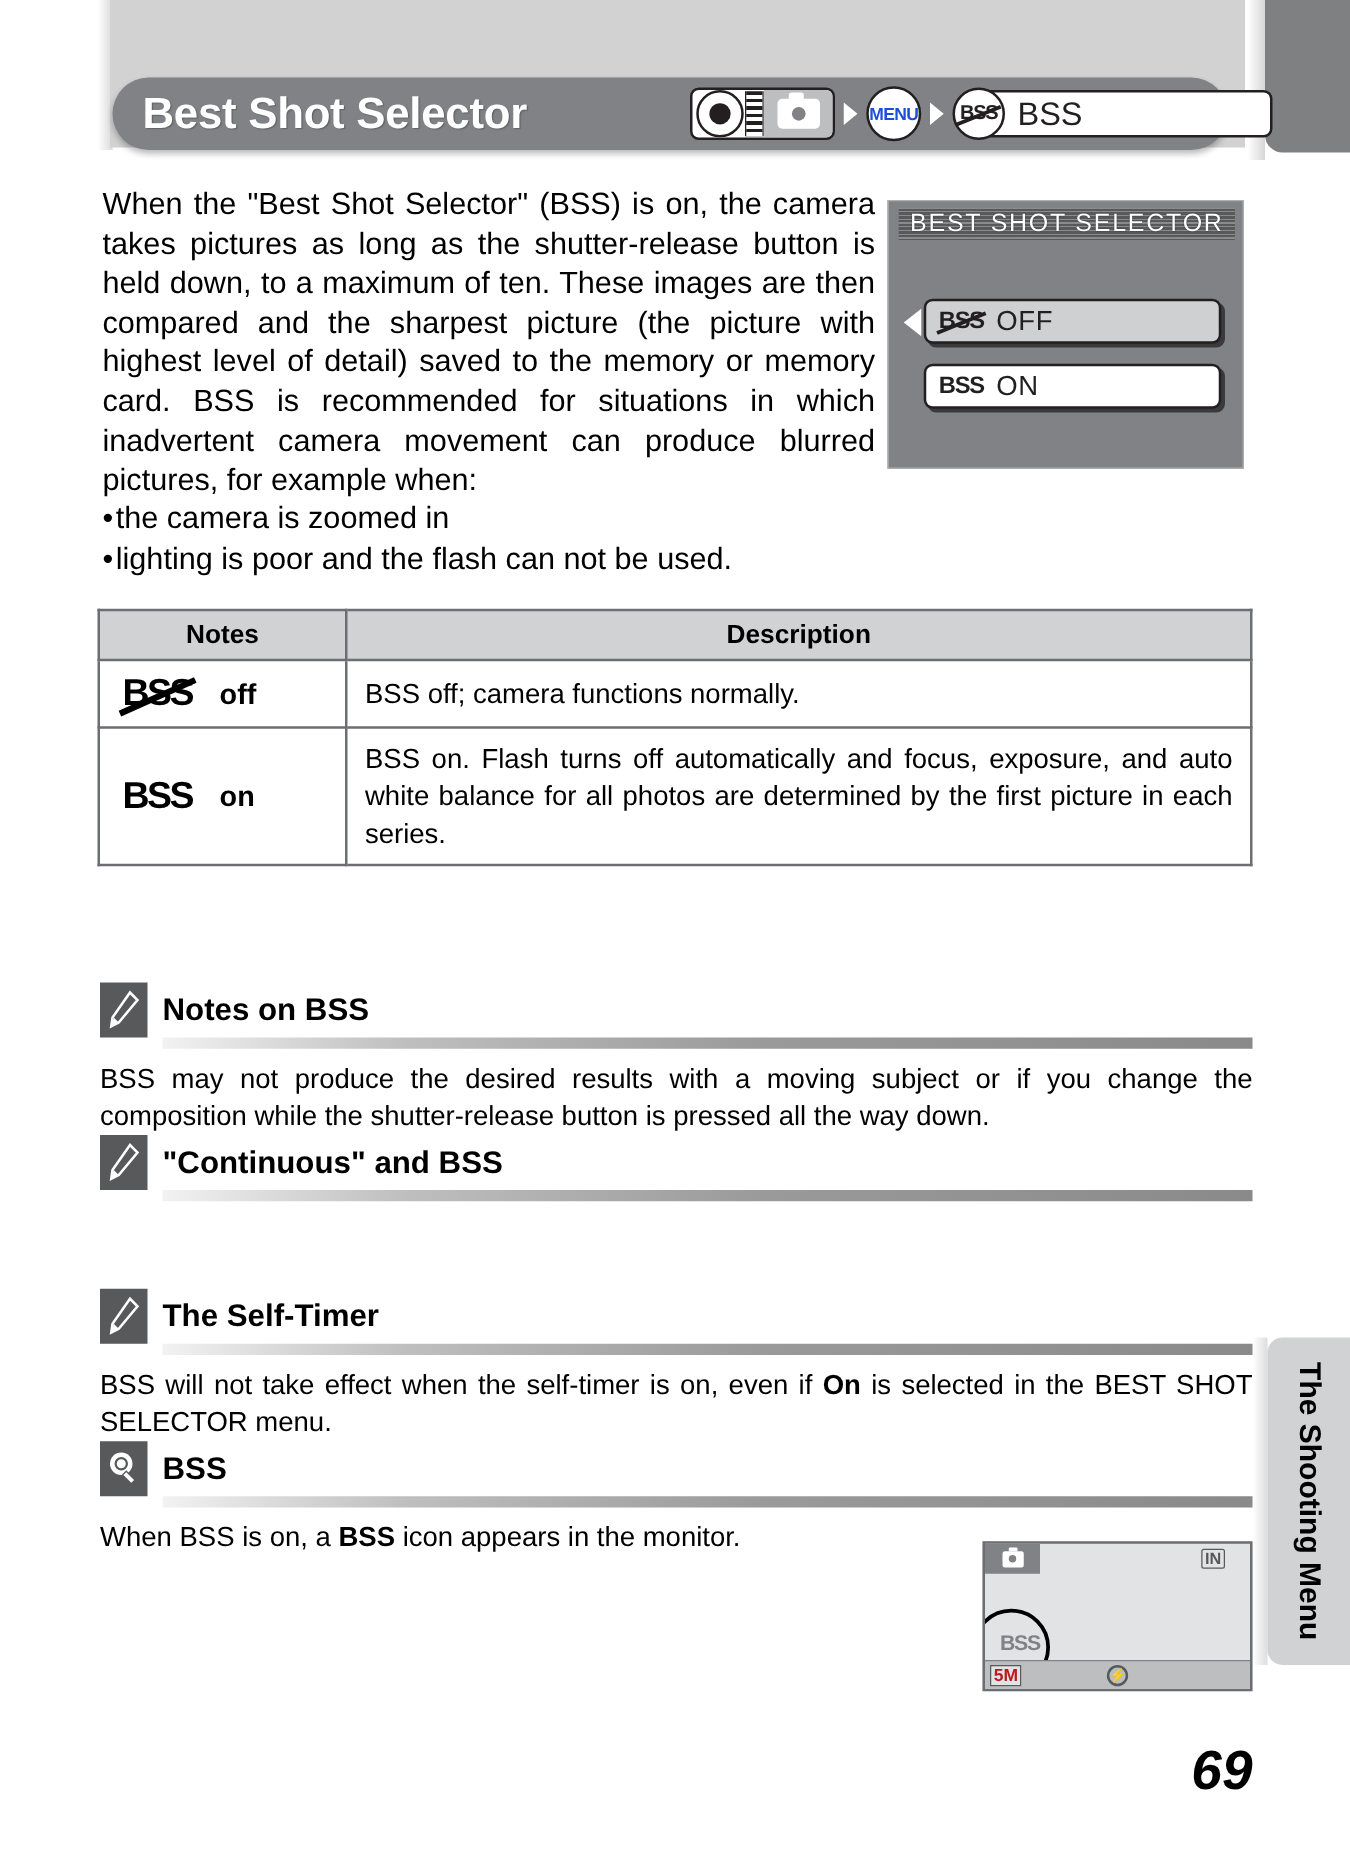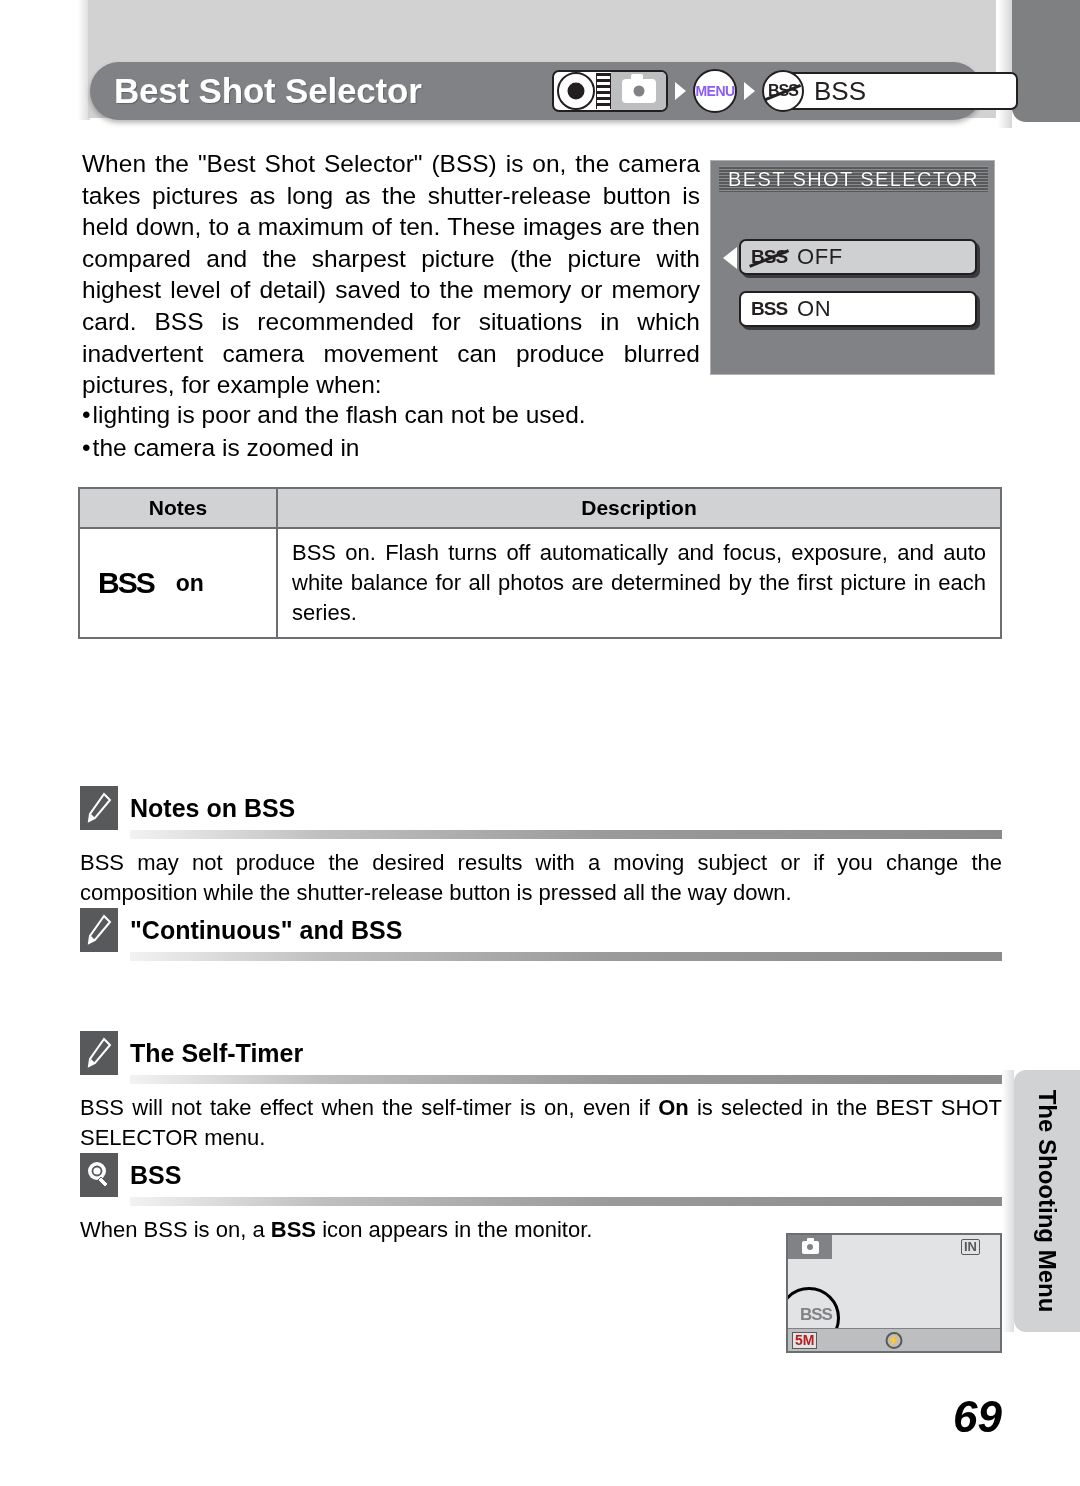--- a/index.html
+++ b/index.html
@@ -175,21 +175,21 @@
     display: flex;
     align-items: center;
     justify-content: center;
     box-sizing: border-box;
     flex: none;
   }
   .menu-circle span {
     font-size: 14px;
     font-weight: bold;
     letter-spacing: -0.5px;
-    color: #8b5cf6;
+    color: #1d4ed8;
   }
 
   .bss-field {
     position: relative;
     display: flex;
     align-items: center;
     height: 40px;
   }
   .bss-circle {
     width: 42px; height: 42px;
@@ -633,22 +633,22 @@
       </div>
 
     </div>
   </div>
 
   <div class="body-text">
     <p>When the "Best Shot Selector" (BSS) is on, the camera takes pictures as long as the shutter-release button is held down, to a maximum of ten. These images are then compared and the sharpest picture (the picture with highest level of detail) saved to the memory or memory card. BSS is recommended for situations in which inadvertent camera movement can produce blurred pictures, for example when:</p>
   </div>
 
   <div class="bullets">
+    <div><span class="b">•</span><span>the camera is zoomed in</span></div>
     <div><span class="b">•</span><span>lighting is poor and the flash can not be used.</span></div>
-    <div><span class="b">•</span><span>the camera is zoomed in</span></div>
   </div>
 
   <div class="lcd">
     <div class="lcd-title">
       <span>BEST SHOT SELECTOR</span>
     </div>
     <div class="lcd-cursor"></div>
     <div class="lcd-row sel">
       <span class="lbl-icon">BSS</span>
       <span class="lbl-txt">OFF</span>
@@ -660,20 +660,26 @@
   </div>
 
   <table class="opt-table">
     <thead>
       <tr>
         <th class="col-opt">Notes</th>
         <th>Description</th>
       </tr>
     </thead>
     <tbody>
+      <tr class="row-off">
+        <td class="cell-opt">
+          <span class="icon-off">BSS</span><span class="opt-word">off</span>
+        </td>
+        <td class="cell-desc">BSS off; camera functions normally.</td>
+      </tr>
       <tr class="row-on">
         <td class="cell-opt">
           <span class="icon-on">BSS</span><span class="opt-word">on</span>
         </td>
         <td class="cell-desc">BSS on. Flash turns off automatically and focus, exposure, and auto white balance for all photos are determined by the first picture in each series.</td>
       </tr>
     </tbody>
   </table>
 
   <div class="note" style="top:788px;">

